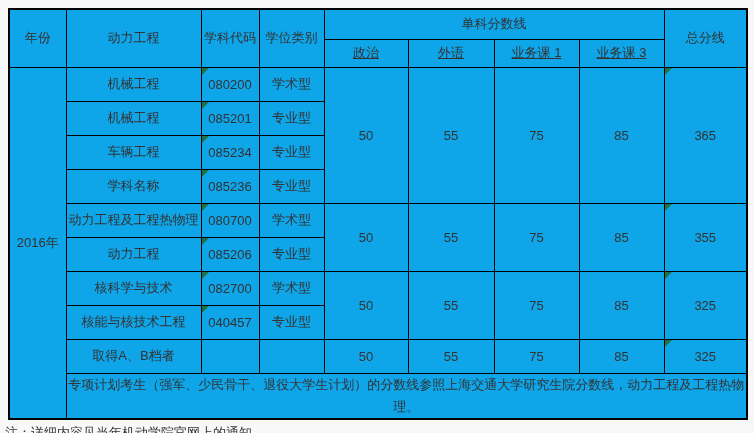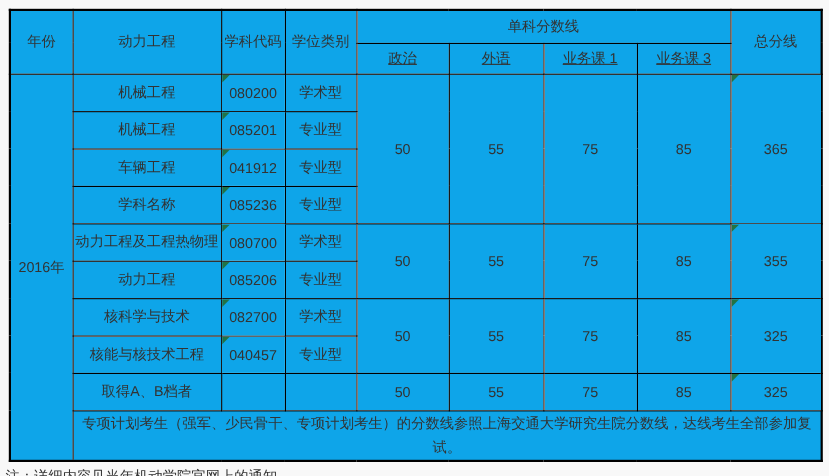--- a/index.html
+++ b/index.html
@@ -114,21 +114,21 @@
     </tr>
 
     <tr class="dr">
       <td class="name">机械工程</td>
       <td class="num flagcell"><span class="tri"></span><span>085201</span></td>
       <td>专业型</td>
     </tr>
 
     <tr class="dr">
       <td class="name">车辆工程</td>
-      <td class="num flagcell"><span class="tri"></span><span>041912</span></td>
+      <td class="num flagcell"><span class="tri"></span><span>085234</span></td>
       <td>专业型</td>
     </tr>
 
     <tr class="dr">
       <td class="name">学科名称</td>
       <td class="num flagcell"><span class="tri"></span><span>085236</span></td>
       <td>专业型</td>
     </tr>
 
     <tr class="dr">
@@ -170,18 +170,18 @@
       <td></td>
       <td></td>
       <td class="num">50</td>
       <td class="num">55</td>
       <td class="num">75</td>
       <td class="num">85</td>
       <td class="num flagcell"><span class="tri"></span><span>325</span></td>
     </tr>
 
     <tr class="nr">
-      <td colspan="8" class="notecell">专项计划考生（强军、少民骨干、专项计划考生）的分数线参照上海交通大学研究生院分数线，达线考生全部参加复试。</td>
+      <td colspan="8" class="notecell">专项计划考生（强军、少民骨干、退役大学生计划）的分数线参照上海交通大学研究生院分数线，动力工程及工程热物理。</td>
     </tr>
   </tbody>
     </table>
   <div class="footnote">注：详细内容见当年机动学院官网上的通知。</div>
 </div>
 
 </body></html>

